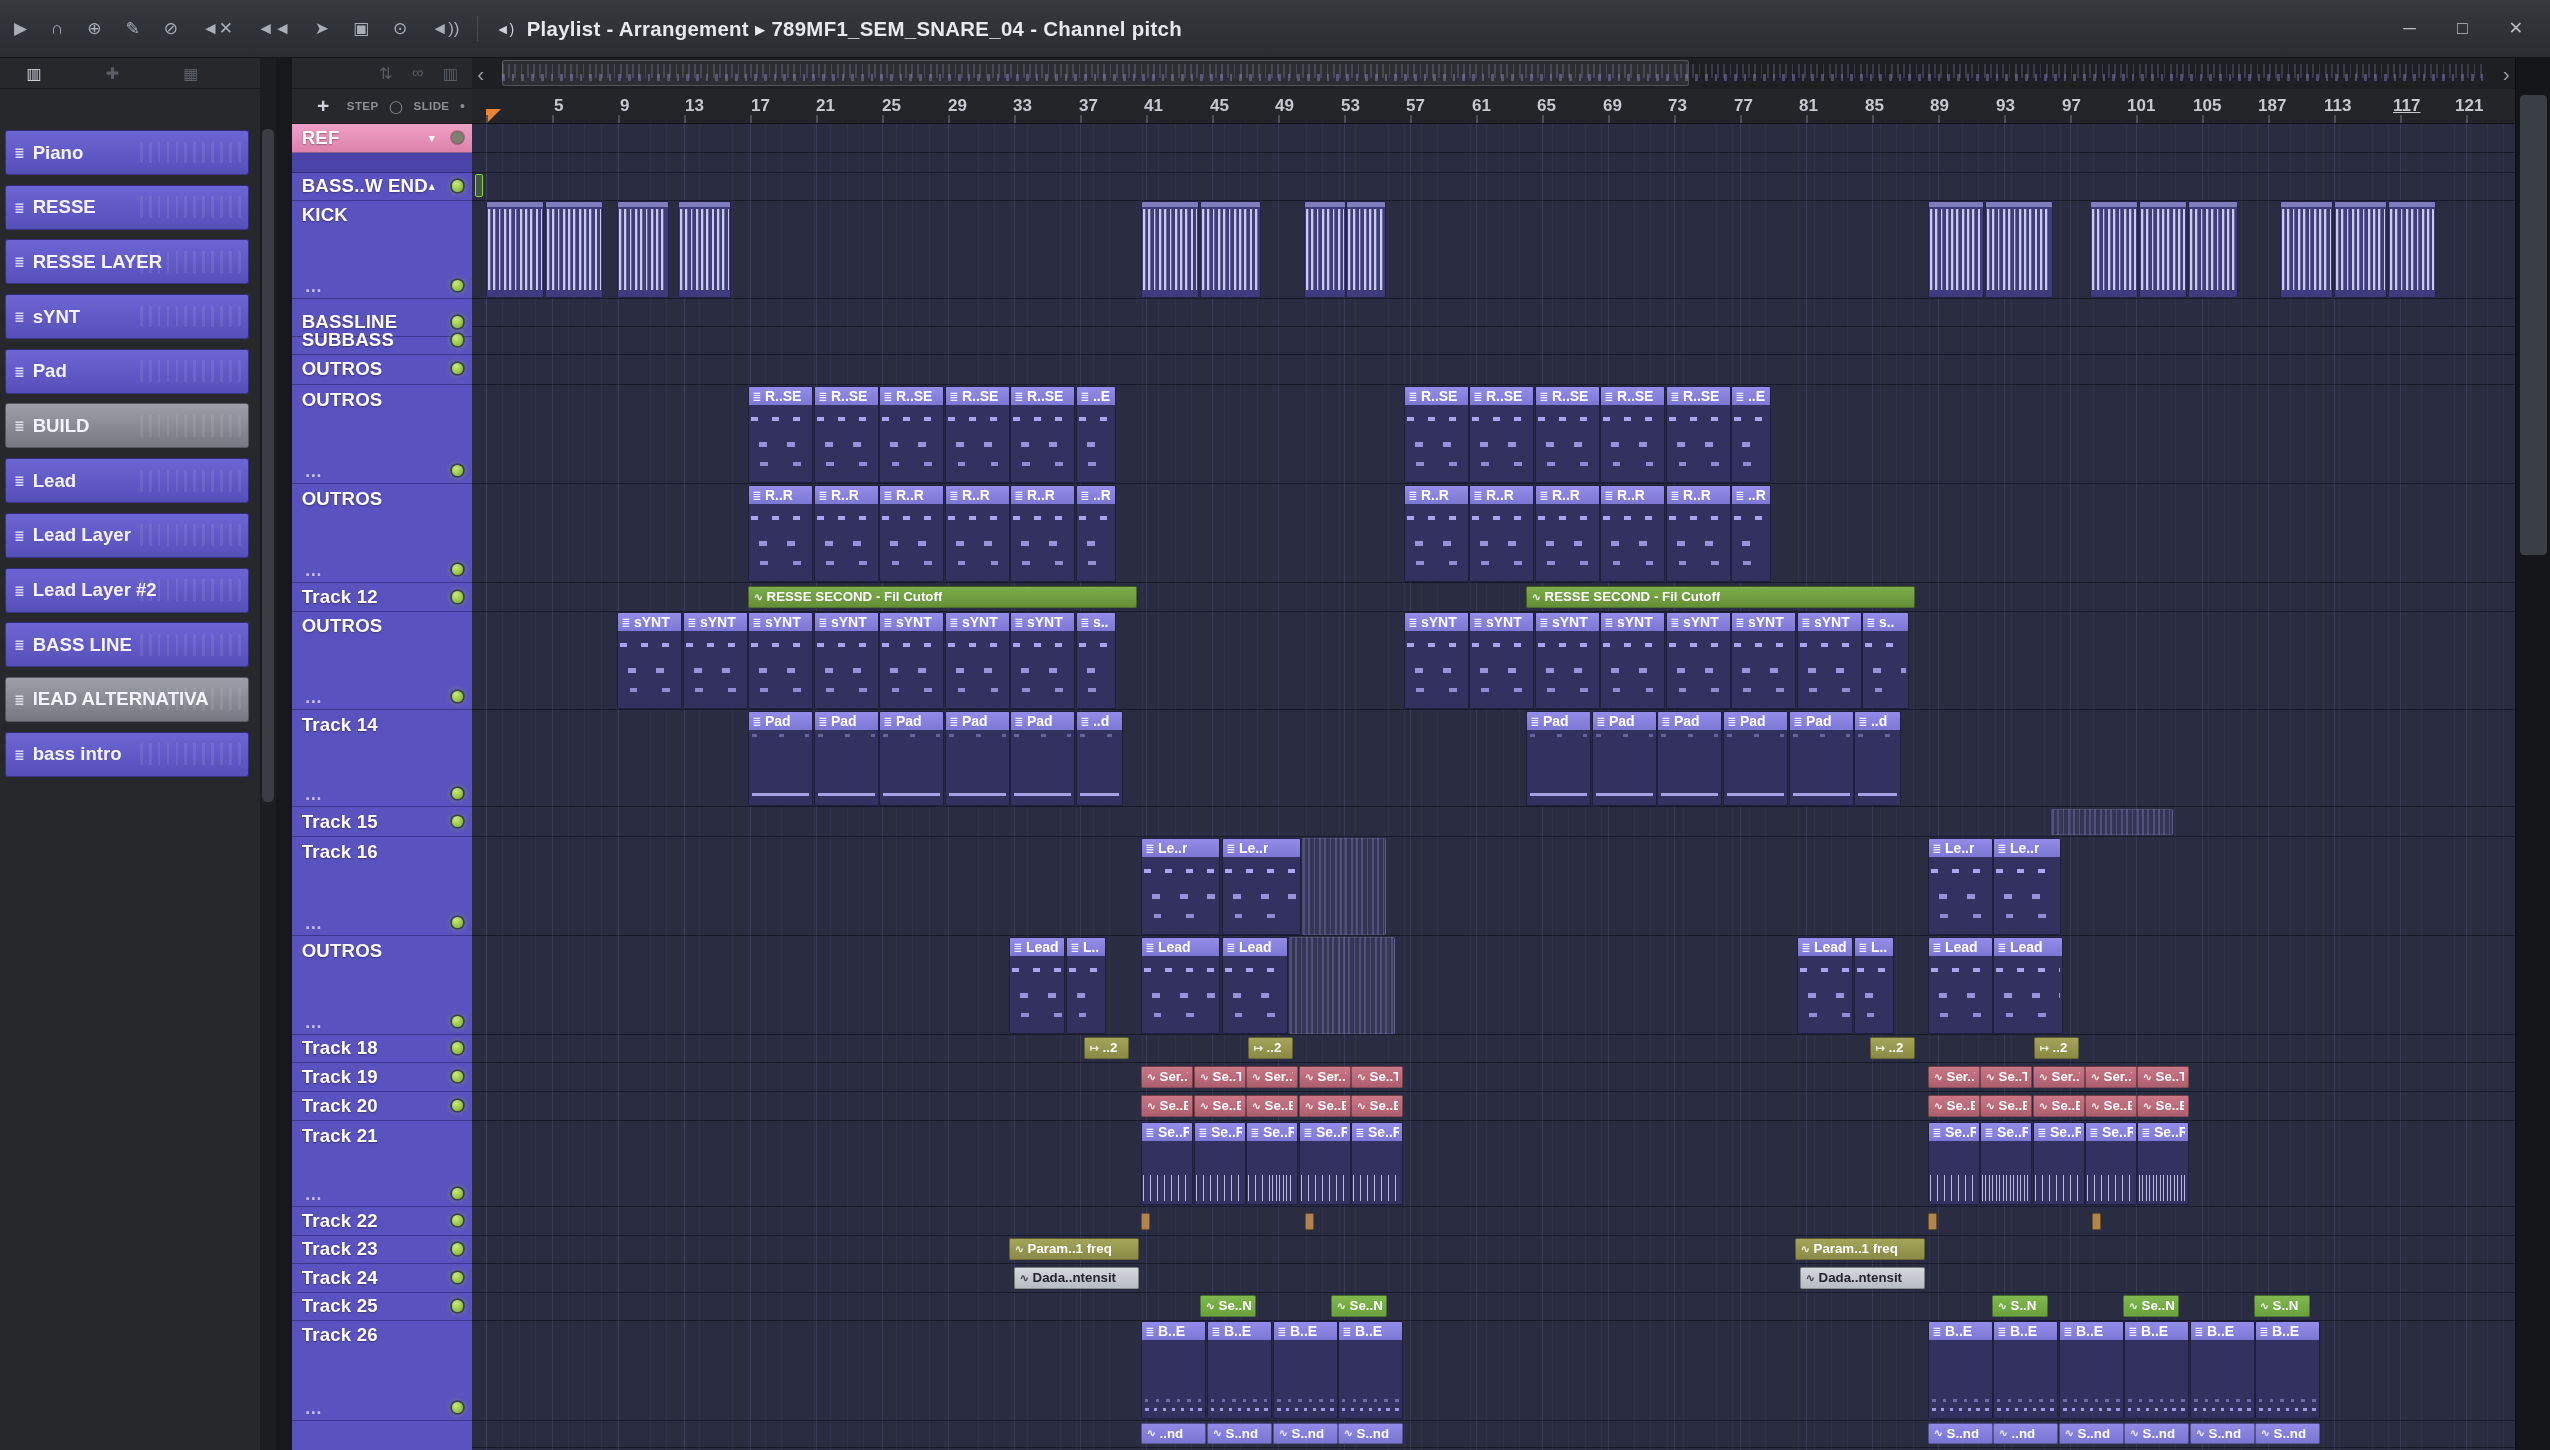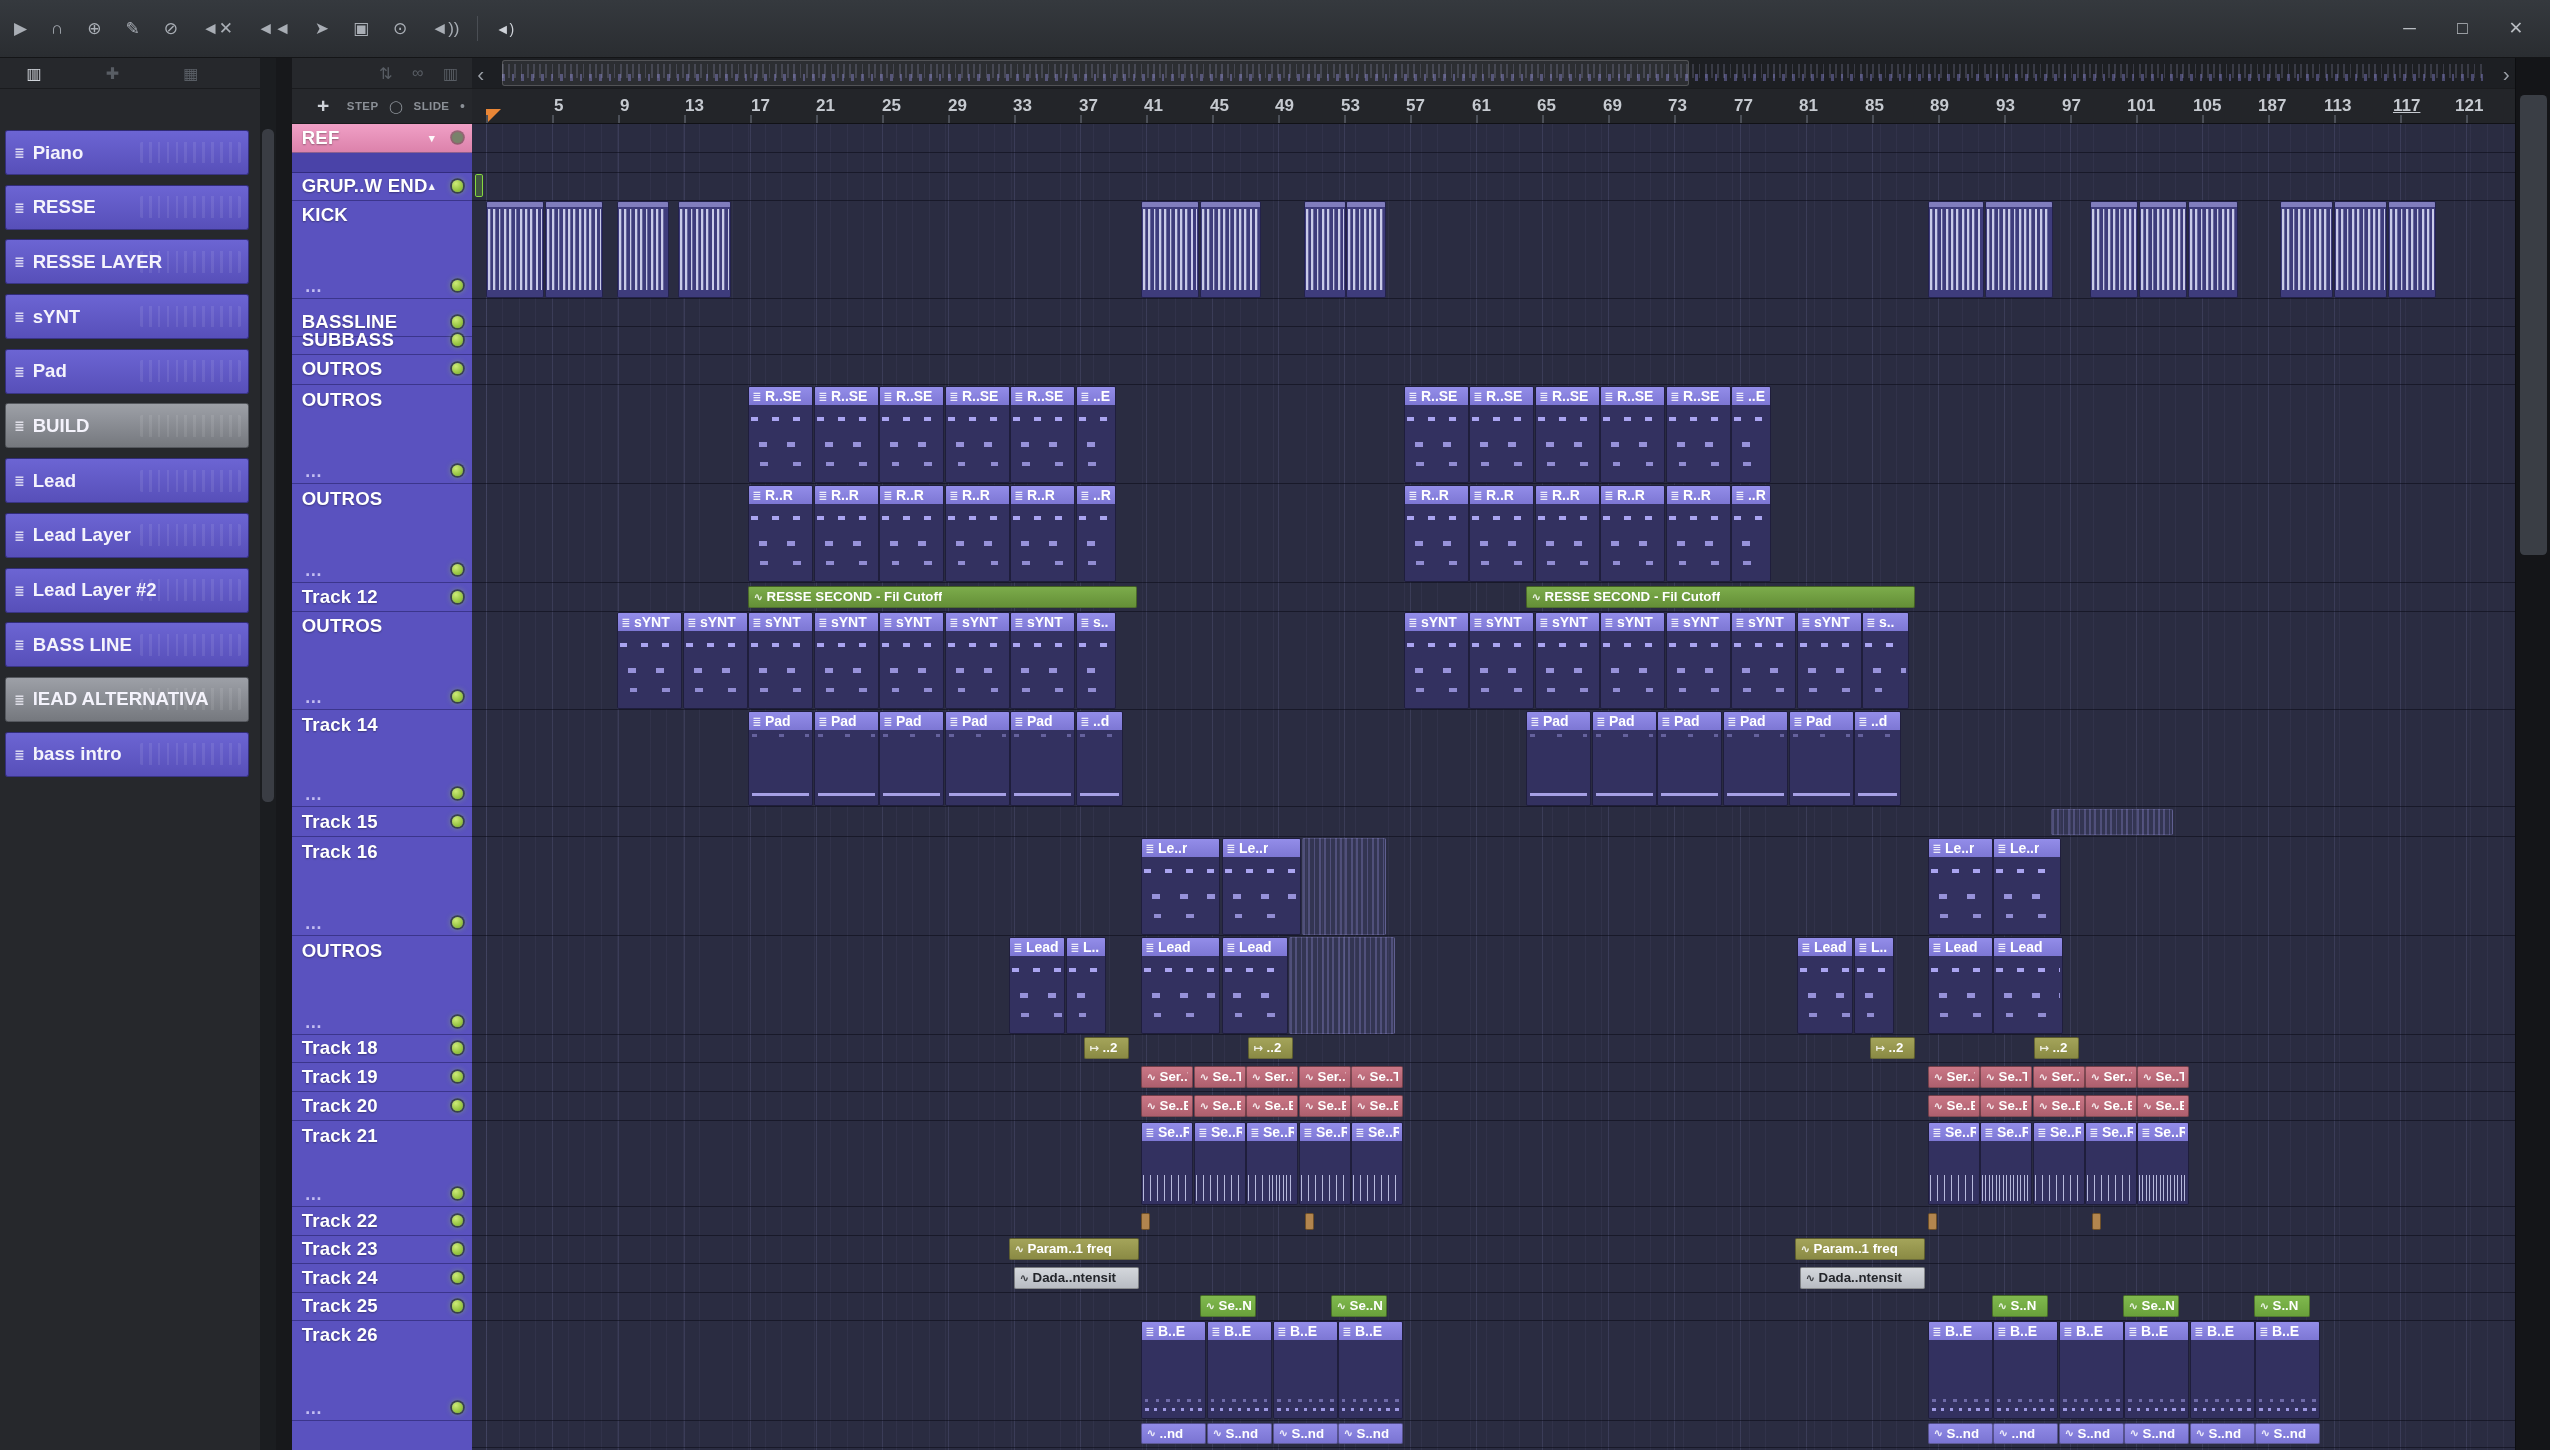--- a/index.html
+++ b/index.html
@@ -140,20 +140,21 @@
         <span class="tb-ic">⊘</span>
         <span class="tb-ic">◄✕</span>
         <span class="tb-ic">◄◄</span>
         <span class="tb-ic">➤</span>
         <span class="tb-ic">▣</span>
         <span class="tb-ic">⊙</span>
         <span class="tb-ic">◄))</span>
       </div>
     <span class="tb-div"></span>
     <span id="tb-speaker" class="tb-ic">◄)</span>
+    <span id="tb-title">Playlist - Arrangement  ▸  789MF1_SEM_SNARE_04 - Channel pitch</span>
     <div id="tb-controls">
         <span class="tb-wc">─</span>
         <span class="tb-wc">□</span>
         <span class="tb-wc">✕</span>
       </div>
   </div>
 
   <div id="main">
     <div id="picker">
       <div id="picker-head">
@@ -272,21 +273,21 @@
       </div>
 
     <div id="namecol">
         <div class="ncell refrow" style="top: 0px; height: 29px;">
           <span class="tname ctr">REF</span>
           <span class="arr">▼</span>
           <span class="led dim mid"></span>
         </div>
         <div class="ncell sp" style="top: 29px; height: 19.5px;"></div>
         <div class="ncell" style="top: 49px; height: 27.5px;">
-          <span class="tname ctr">GRUP..W END</span>
+          <span class="tname ctr">BASS..W END</span>
           <span class="arr">▲</span>
           <span class="led mid"></span>
         </div>
         <div class="ncell" style="top: 76px; height: 99px;">
           <span class="tname">KICK</span>
           <span class="dots">…</span>
           <span class="led bot"></span>
         </div>
         <div class="ncell" style="top: 185px; height: 27.5px;">
           <span class="tname ctr">BASSLINE</span>

